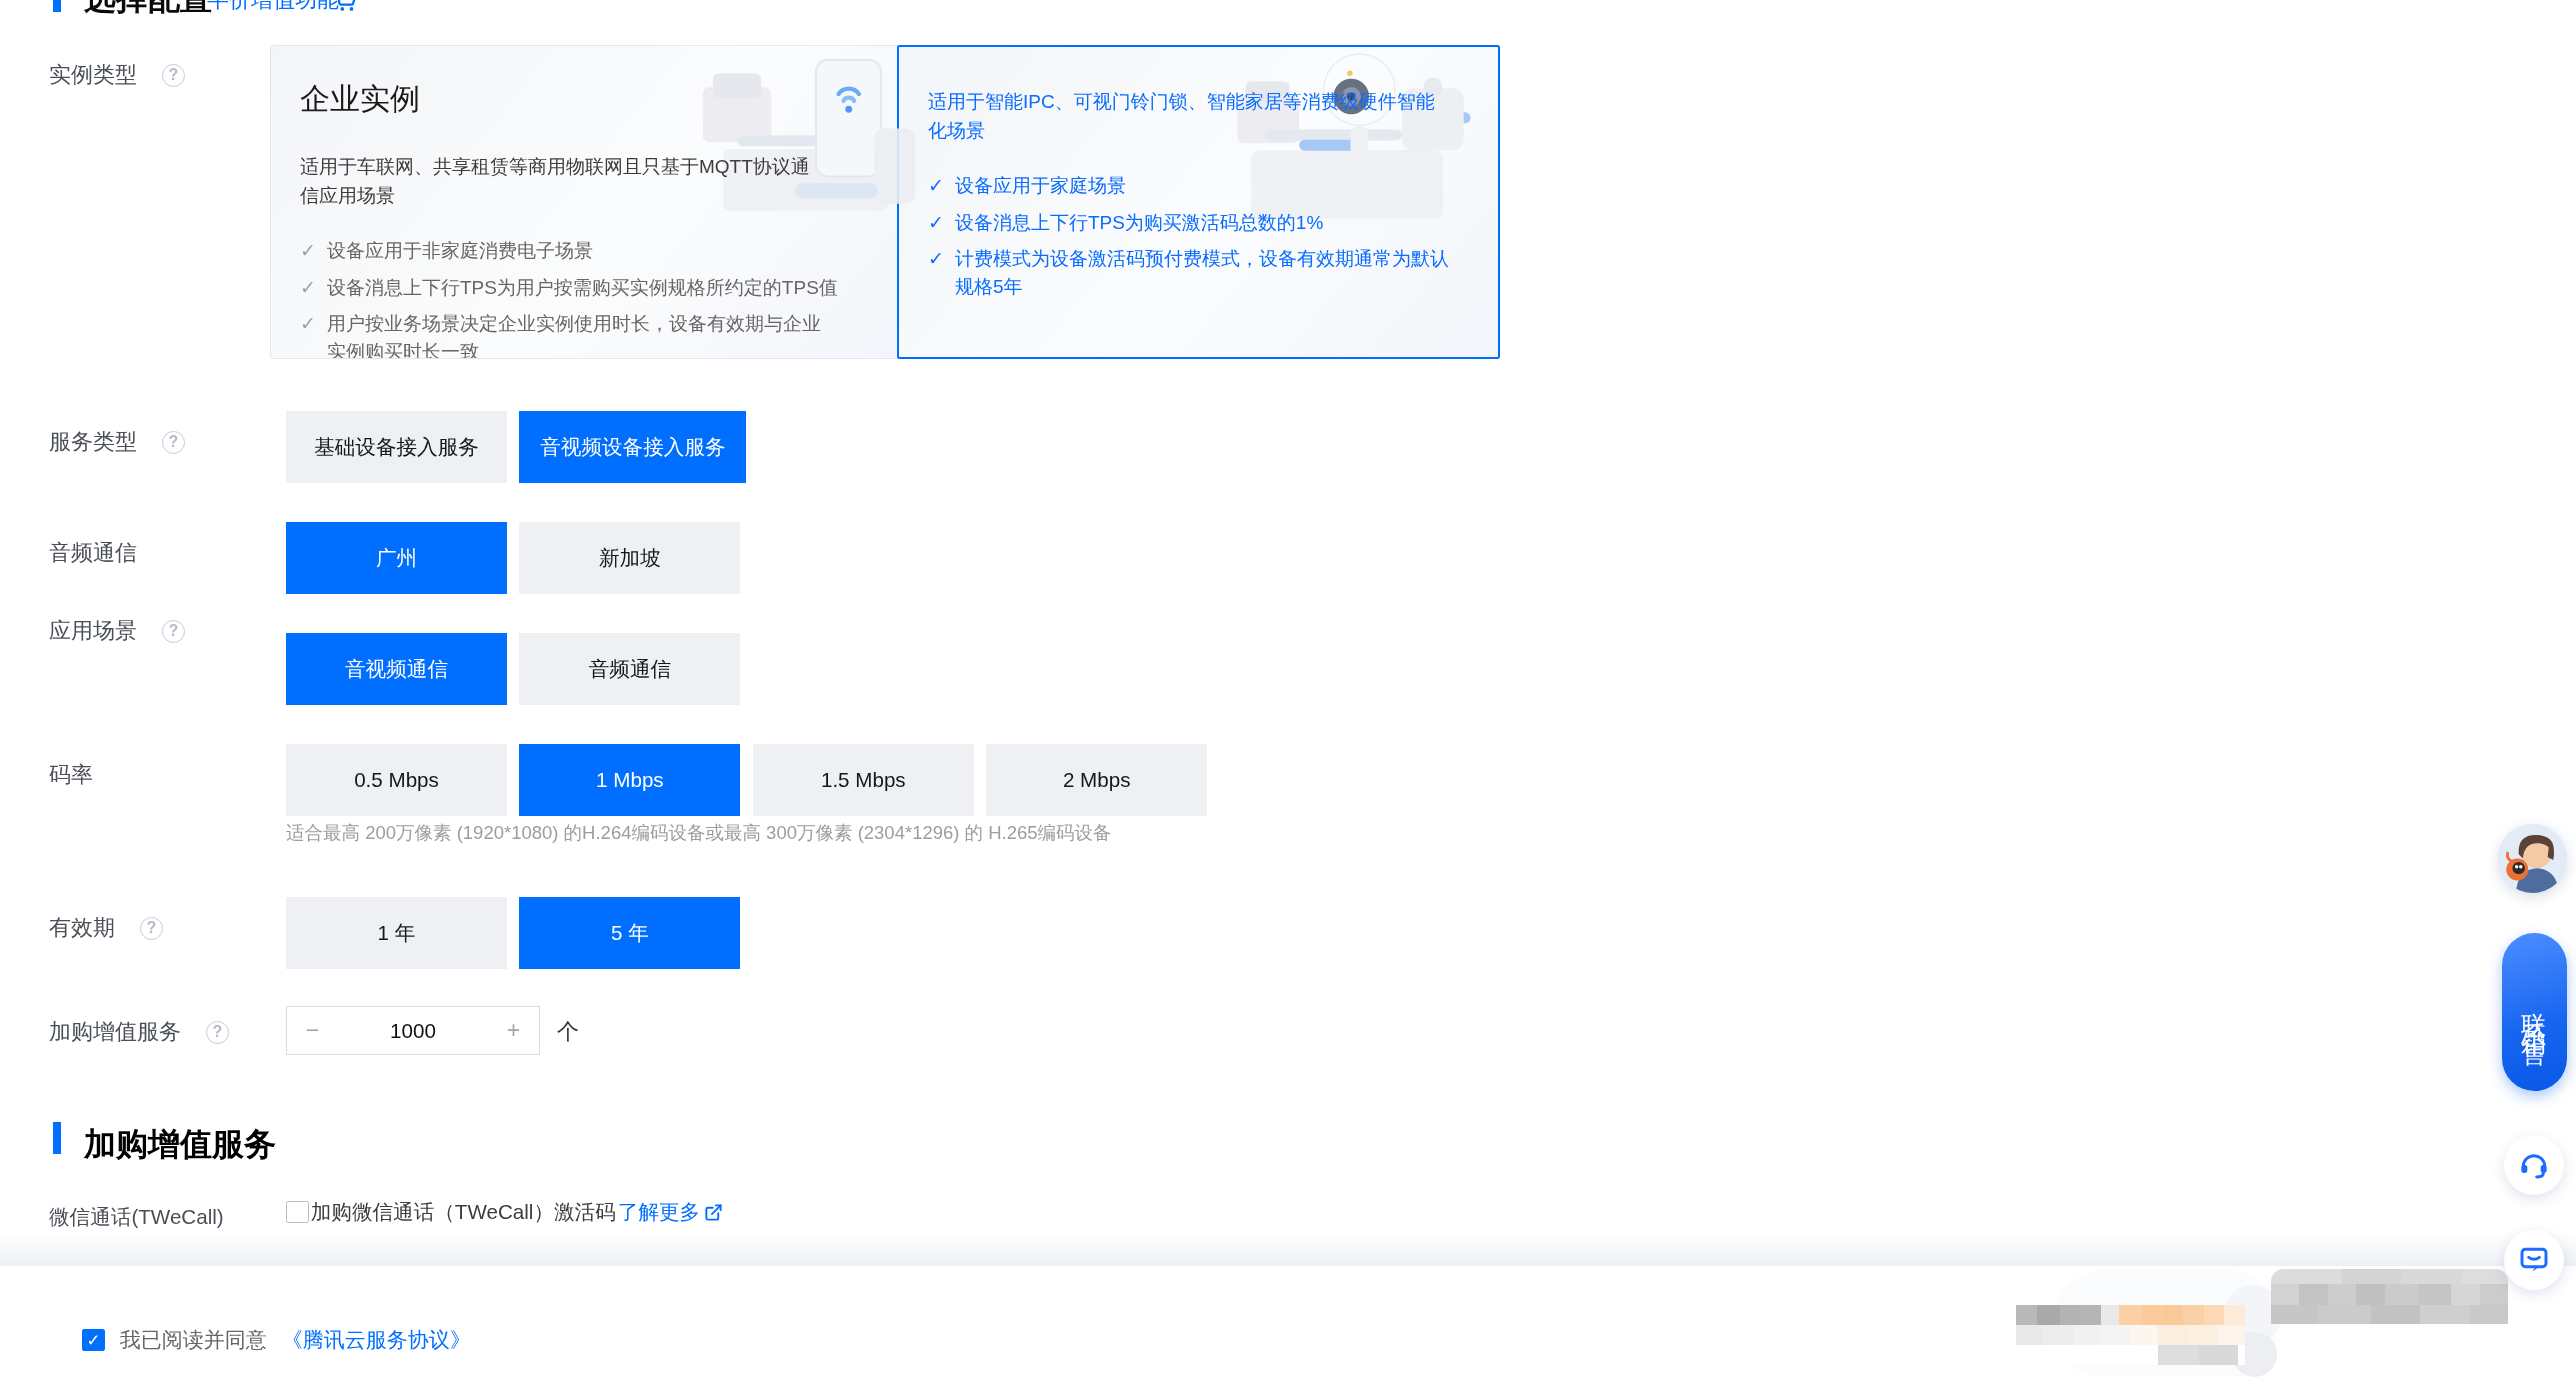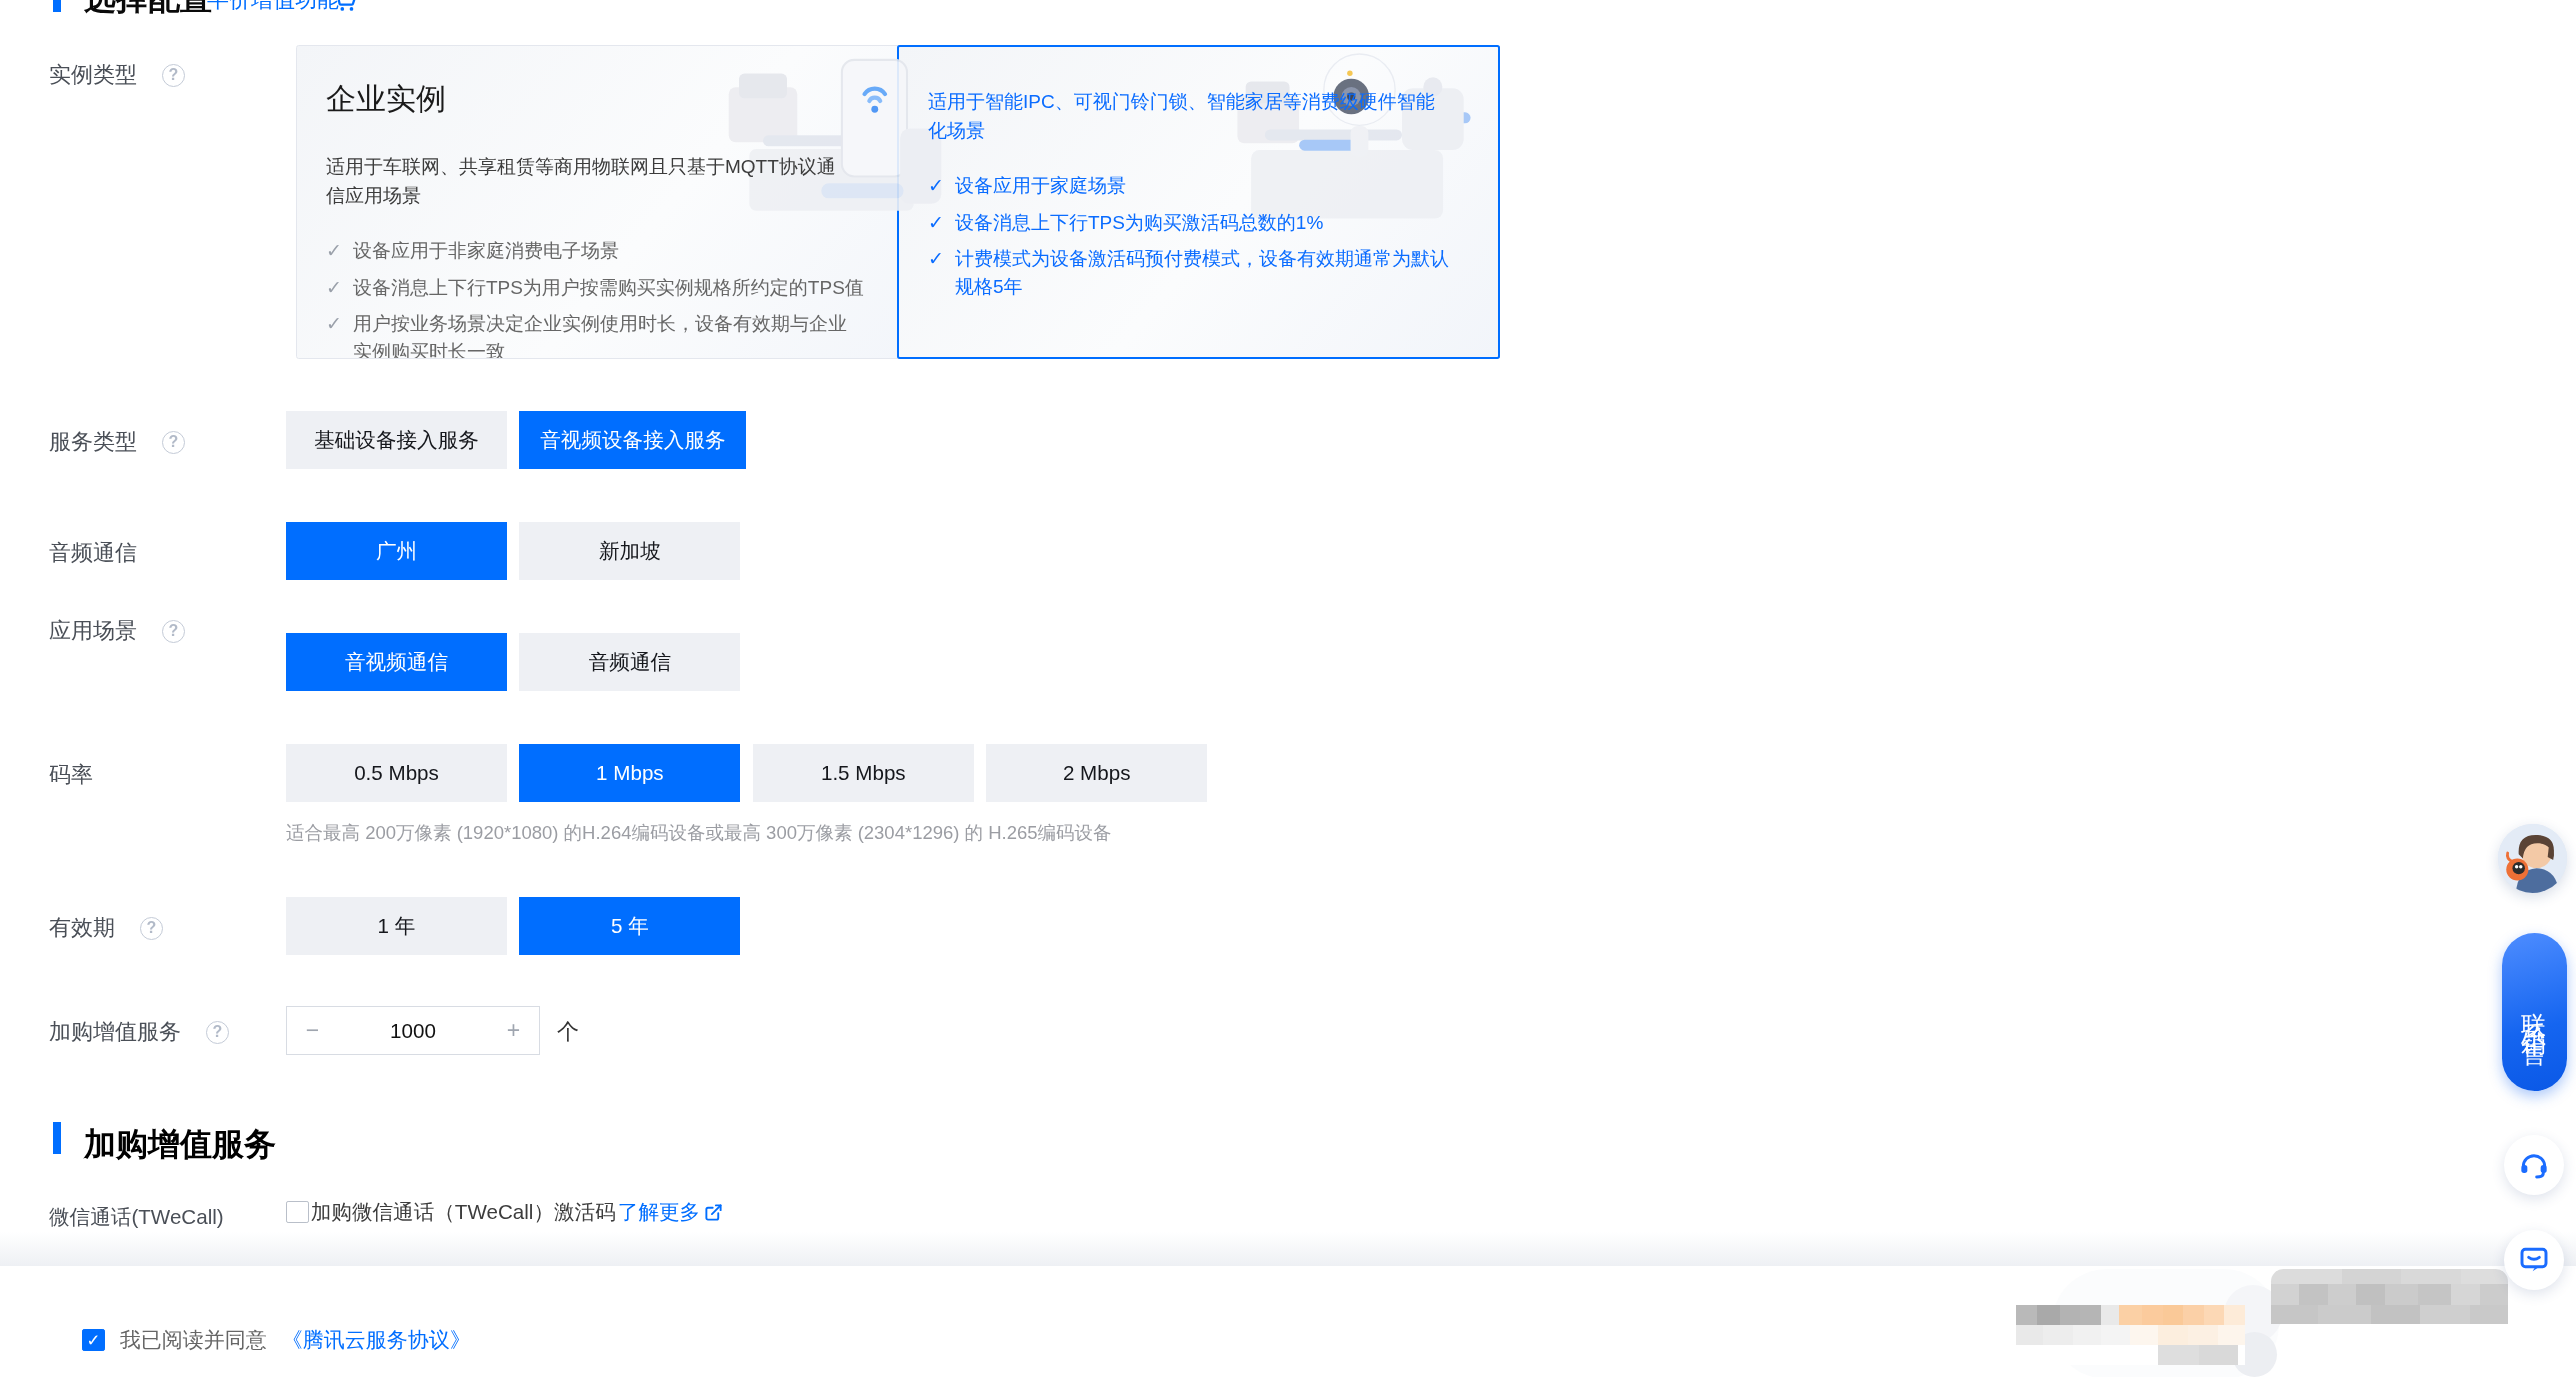--- a/index.html
+++ b/index.html
@@ -17,40 +17,40 @@
   .cart-wrap{left:332px;top:-13.7px;}
 
   
   .row-label{left:49px;font-size:22px;color:#4a4f57;display:flex;align-items:center;gap:25px;white-space:nowrap;}
   .help{width:23px;height:23px;border:1.4px solid #c4cbd7;border-radius:50%;color:#b2bac8;
         font-size:16px;font-weight:700;display:flex;align-items:center;justify-content:center;box-sizing:border-box;}
 
   
   .card{top:45px;height:314px;border-radius:2.7px;box-sizing:border-box;overflow:hidden;
         background:linear-gradient(130deg,#f3f5f8 0%,#fbfcfd 55%,#f2f5fa 100%);padding:23px 29px;cursor:pointer;}
-  #card-enterprise{left:296px;width:660px;border:1.4px solid #e4e7ee;}
+  #card-enterprise{left:270px;width:660px;border:1.4px solid #e4e7ee;}
   #card-public{left:897px;width:603px;border:2.1px solid #006eff;}
   .card-title{font-size:30px;font-weight:500;margin-top:9.6px;position:relative;z-index:2;}
   #card-enterprise .card-title{color:#1a1a1a;}
   #card-public .card-title{color:#006eff;}
   .card-desc{font-size:19px;line-height:29px;margin-top:16.5px;width:511px;position:relative;z-index:2;}
   #card-enterprise .card-desc{color:#3c3c3c;margin-top:32px;}
   #card-public .card-desc{color:#0a6cff;}
   .card-bullets{margin-top:27.5px;position:relative;z-index:2;}
   .bullet{display:flex;gap:11px;font-size:19px;line-height:27.5px;margin-bottom:9px;align-items:flex-start;}
   #card-enterprise .bullet{color:#666;}
   #card-public .bullet{color:#0a6cff;}
   .bullet .chk{font-size:19px;line-height:27.5px;}
   #card-enterprise .chk{color:#9aa0aa;}
   #card-public .chk{color:#0a6cff;}
   .card-illu{position:absolute;right:0;top:0;z-index:1;opacity:.9;}
 
   
   .opts{display:flex;gap:12.4px;left:286px;}
-  .opt{width:221px;height:58px;border:none;background:#eef0f4;color:#15171c;font-size:20.6px;
+  .opt{width:221px;height:72px;border:none;background:#eef0f4;color:#15171c;font-size:20.6px;
        font-family:inherit;cursor:pointer;display:flex;align-items:center;justify-content:center;white-space:nowrap;}
   .opt.sel{background:#006eff;color:#fff;}
   .opt.wide{width:227px;}
   #row-service{top:411px;} #row-region{top:522px;} #row-scenario{top:633px;}
   #row-bitrate{top:744px;} #row-validity{top:897px;}
   .hint{left:286px;top:820px;font-size:18.5px;color:#9b9da3;white-space:nowrap;}
 
   
   .stepper{left:286px;top:1006px;display:flex;height:49px;box-sizing:border-box;}
   .step-btn{width:52px;height:49px;border:1.4px solid #d8dce3;background:#fff;color:#9fa5af;font-size:23px;

